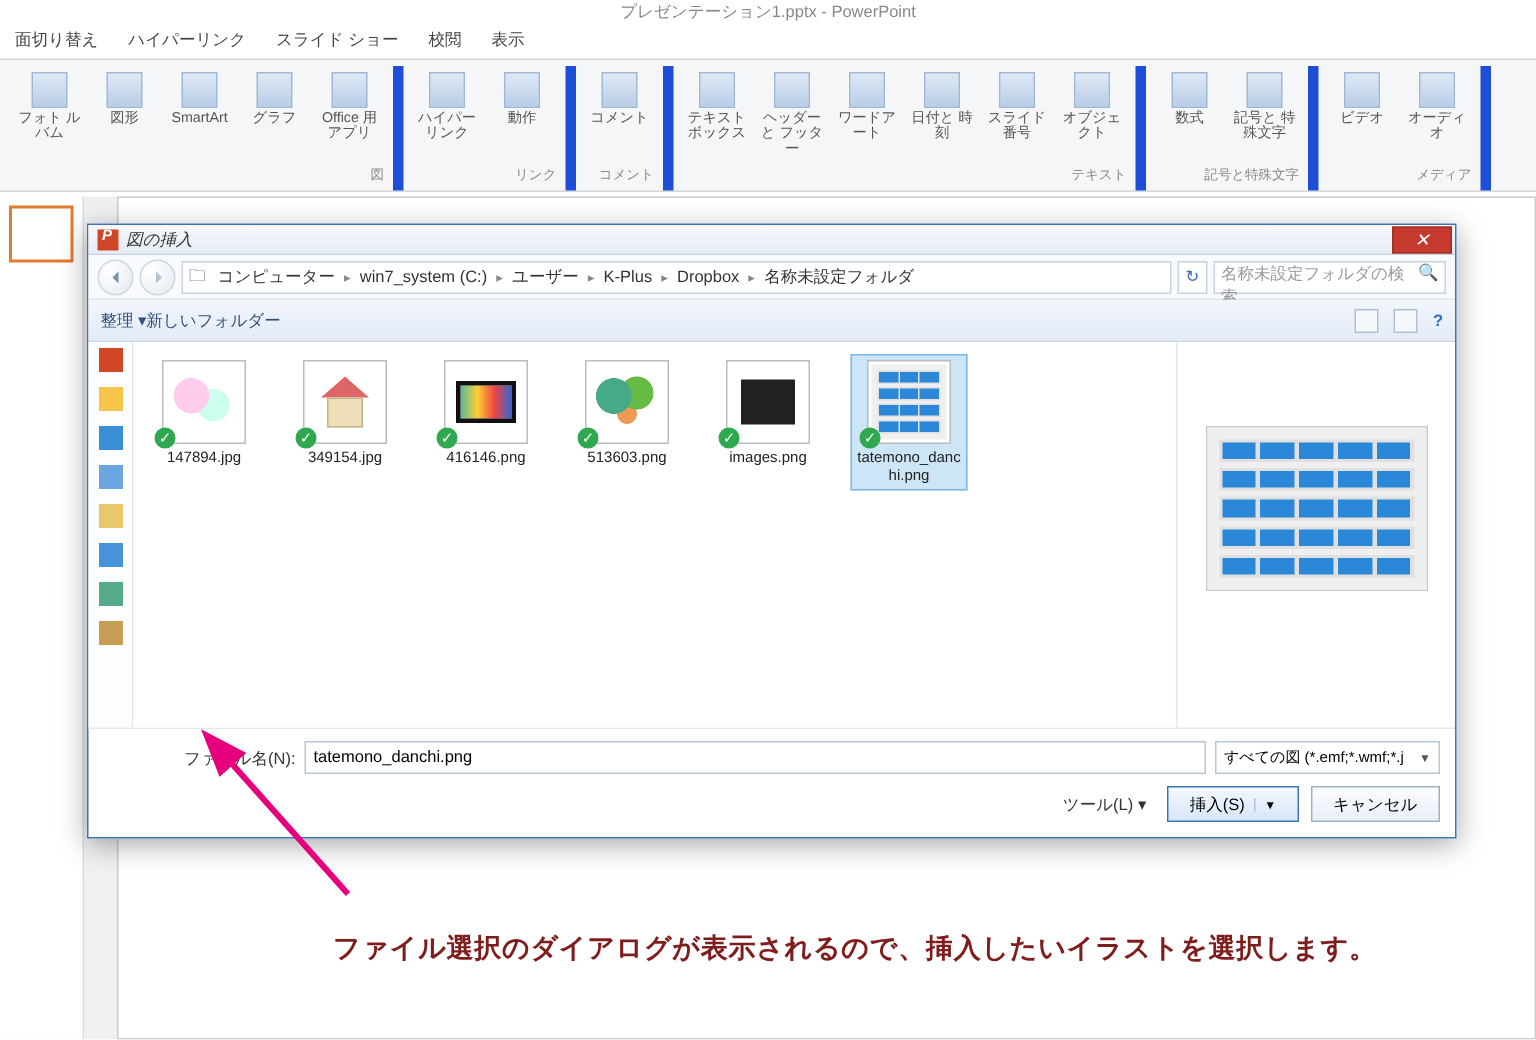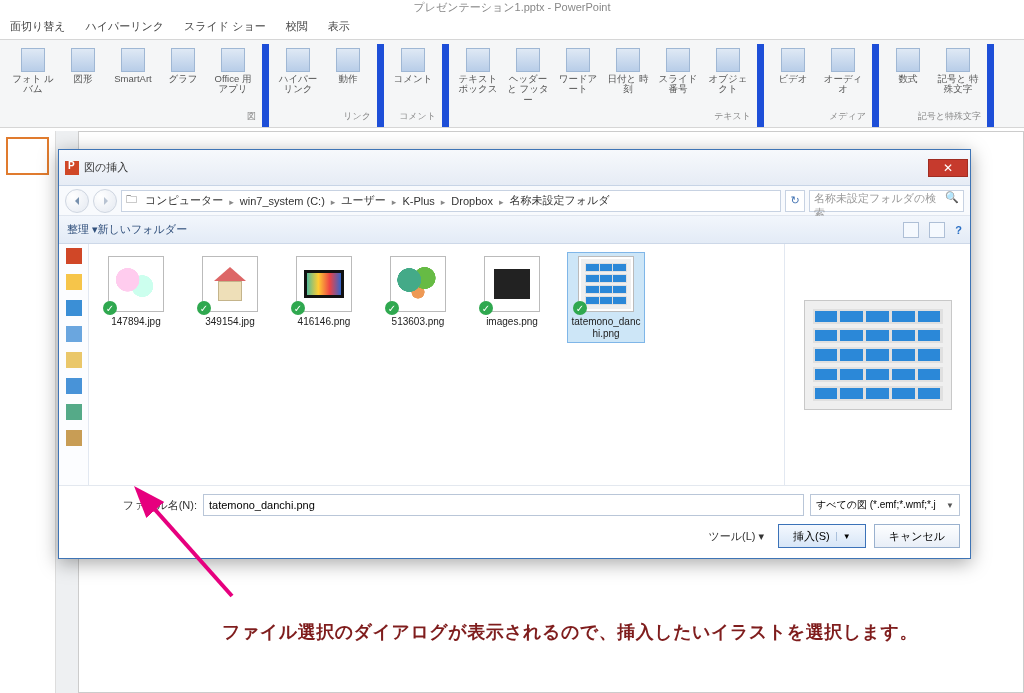--- a/index.html
+++ b/index.html
@@ -18,21 +18,21 @@
   .ribbon-group-name { font-size: 9px; color: #888; padding: 2px 0; }
 
   .slide-area { position: absolute; top: 131px; left: 0; right: 0; bottom: 0; background: #eef0f2; }
   .slide-thumb-col { position: absolute; left: 0; top: 0; bottom: 0; width: 56px; background: #fff; border-right: 1px solid #ddd; }
   .slide-thumb { margin: 6px; height: 38px; border: 2px solid #e07b2e; background: #fff; }
   .slide-canvas { position: absolute; left: 78px; top: 0; right: 0; bottom: 0; background: #fff; border: 1px solid #ccc; margin: 0; }
 
   
   .dialog-overlay { position: absolute; left: 58px; top: 149px; width: 913px; height: 410px; }
   .dialog { width: 100%; height: 100%; background: #fff; border: 1px solid #3e74b5; box-shadow: 0 4px 18px rgba(0,0,0,0.35); display: flex; flex-direction: column; }
-  .dlg-titlebar { height: 36px; background: linear-gradient(#f7f9fc,#e6ecf5); display: flex; align-items: center; padding: 0 2px 0 6px; border-bottom: 1px solid #c7d4e6; }
+  .dlg-titlebar { height: 20px; background: linear-gradient(#f7f9fc,#e6ecf5); display: flex; align-items: center; padding: 0 2px 0 6px; border-bottom: 1px solid #c7d4e6; font-style: italic; }
   .dlg-titlebar .app-ic { width: 14px; height: 14px; background: #d04727; margin-right: 5px; position: relative; }
   .dlg-titlebar .app-ic::after{content:"P";color:#fff;font-size:10px;font-weight:bold;position:absolute;left:3px;top:-1px;}
   .dlg-titlebar .title { font-size: 11px; color: #333; flex: 1; }
   .dlg-titlebar .close { width: 40px; height: 18px; background: #c63a2d; color:#fff; display:flex;align-items:center;justify-content:center;font-size:12px;cursor:pointer; border:1px solid #a02d22;}
 
   .dlg-nav { height: 30px; display: flex; align-items: center; padding: 0 6px; gap: 4px; border-bottom: 1px solid #e0e6ef; background:#f8fafd; }
   .navbtn { width: 24px; height: 24px; border: 1px solid #cfd6e1; border-radius: 12px; background: radial-gradient(circle at 30% 30%, #fff, #e4e9f1); cursor:pointer; position:relative;}
   .navbtn::after{content:"";position:absolute;left:9px;top:7px;border:4px solid transparent;}
   .navbtn.back::after{border-right-color:#7790ad;left:5px;}
   .navbtn.fwd::after{border-left-color:#b8c3d2;left:10px;}
@@ -183,42 +183,42 @@
           <div class="ic" style="background: linear-gradient(rgb(223, 233, 245), rgb(184, 205, 232)); border: 1px solid rgb(159, 183, 212);"></div>
           <div class="lbl">オブジェクト</div>
         </div>
       </div>
       <div class="ribbon-group-name">テキスト</div>
     </div>
     <div class="ribbon-group">
       <div class="ribbon-row">
         <div class="ribbon-btn">
           <div class="ic" style="background: linear-gradient(rgb(223, 233, 245), rgb(184, 205, 232)); border: 1px solid rgb(159, 183, 212);"></div>
-          <div class="lbl">ビデオ</div>
-        </div>
-        <div class="ribbon-btn">
-          <div class="ic" style="background: linear-gradient(rgb(223, 233, 245), rgb(184, 205, 232)); border: 1px solid rgb(159, 183, 212);"></div>
-          <div class="lbl">オーディオ</div>
-        </div>
-      </div>
-      <div class="ribbon-group-name">メディア</div>
-    </div>
-    <div class="ribbon-group">
-      <div class="ribbon-row">
-        <div class="ribbon-btn">
-          <div class="ic" style="background: linear-gradient(rgb(223, 233, 245), rgb(184, 205, 232)); border: 1px solid rgb(159, 183, 212);"></div>
           <div class="lbl">数式</div>
         </div>
         <div class="ribbon-btn">
           <div class="ic" style="background: linear-gradient(rgb(223, 233, 245), rgb(184, 205, 232)); border: 1px solid rgb(159, 183, 212);"></div>
           <div class="lbl">記号と
 特殊文字</div>
         </div>
       </div>
       <div class="ribbon-group-name">記号と特殊文字</div>
+    </div>
+    <div class="ribbon-group">
+      <div class="ribbon-row">
+        <div class="ribbon-btn">
+          <div class="ic" style="background: linear-gradient(rgb(223, 233, 245), rgb(184, 205, 232)); border: 1px solid rgb(159, 183, 212);"></div>
+          <div class="lbl">ビデオ</div>
+        </div>
+        <div class="ribbon-btn">
+          <div class="ic" style="background: linear-gradient(rgb(223, 233, 245), rgb(184, 205, 232)); border: 1px solid rgb(159, 183, 212);"></div>
+          <div class="lbl">オーディオ</div>
+        </div>
+      </div>
+      <div class="ribbon-group-name">メディア</div>
     </div>
   </div>
 
 <div class="slide-area">
   <div class="slide-thumb-col">
     <div class="slide-thumb"></div>
   </div>
   <div class="slide-canvas"></div>
 </div>
 

